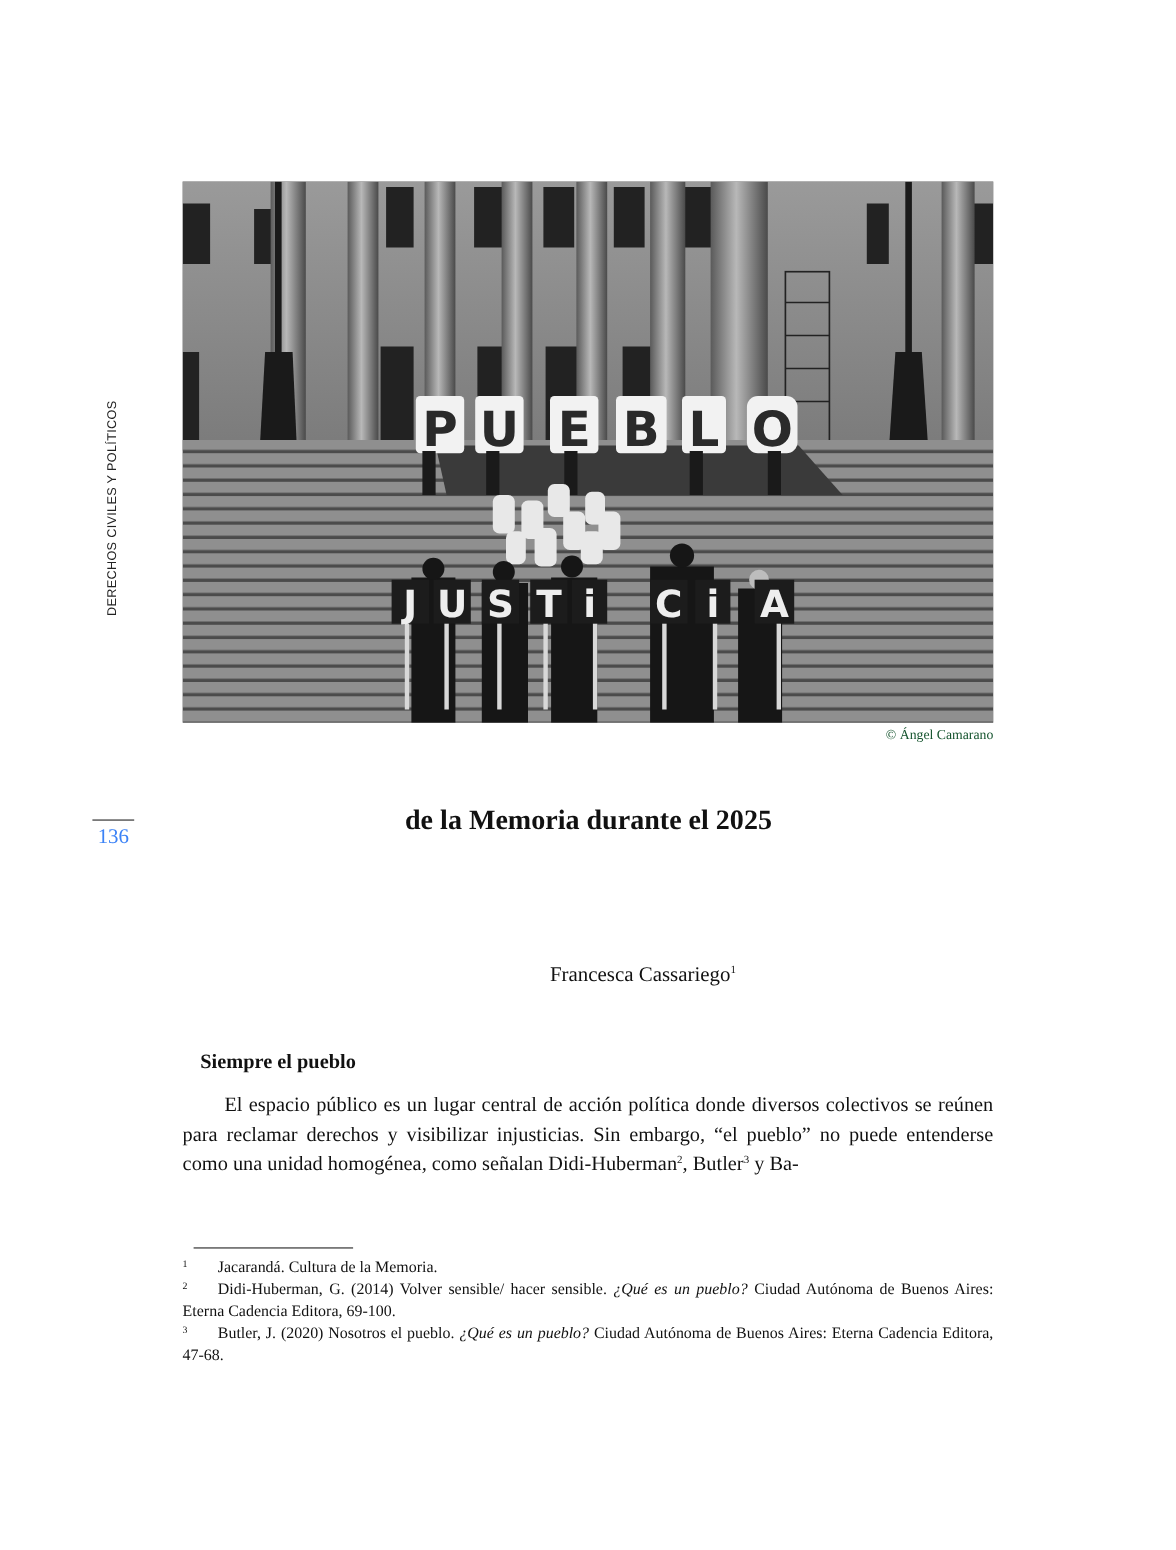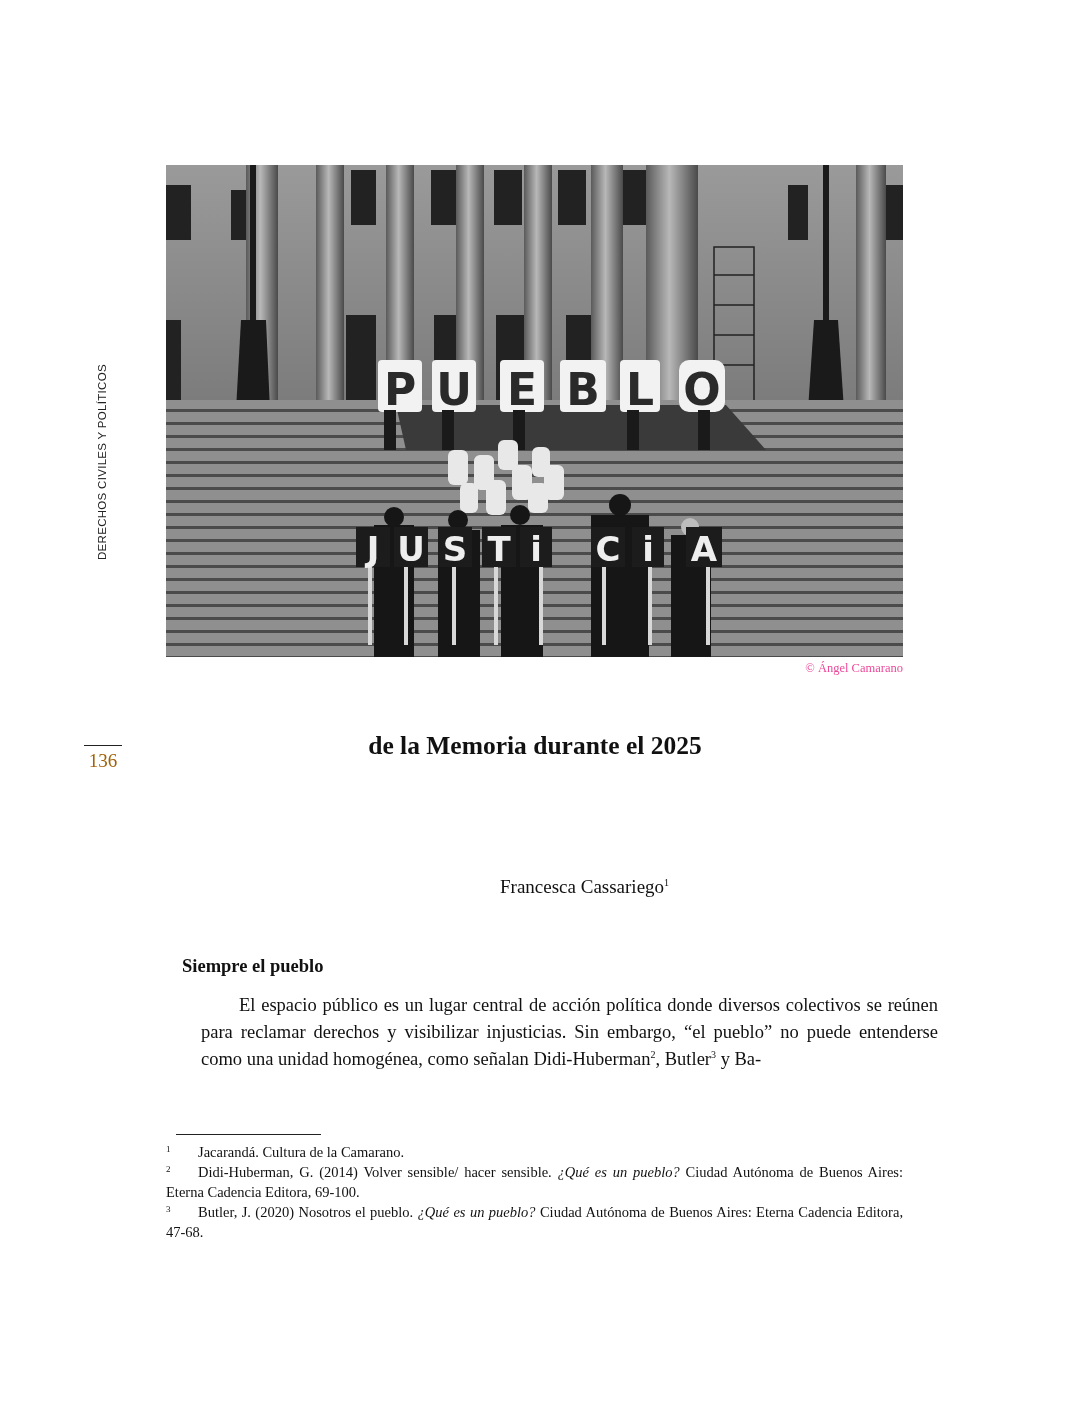--- a/index.html
+++ b/index.html
@@ -8,48 +8,48 @@
       font-family: "Liberation Serif", "DejaVu Serif", serif; color: #111;
     }
     .side-label {
       position: absolute; left: 96px; top: 560px;
       transform-origin: left top; transform: rotate(-90deg);
       font-family: "Liberation Sans", "DejaVu Sans", sans-serif;
       font-size: 11.5px; letter-spacing: 0.3px; color: #222; white-space: nowrap;
     }
     .page-number-wrap { position: absolute; left: 84px; top: 745px; width: 38px; text-align: center; }
     .page-rule { height: 1px; background: #222; margin-bottom: 4px; }
-    .page-number { font-size: 19px; color: #a16207; }
+    .page-number { font-size: 19px; color: #3b82f6; }
 
     .photo {
       position: absolute; left: 166px; top: 165px; width: 737px; height: 492px;
       background: #6b6b6b; overflow: hidden;
     }
     .photo svg { display: block; }
     .credit {
       position: absolute; left: 700px; top: 661px; width: 203px; text-align: right;
-      font-size: 12.5px; color: #ec4899;
+      font-size: 12.5px; color: #14532d;
     }
 
     .title-block { position: absolute; left: 200px; top: 728px; width: 670px; text-align: center; }
     .title-1 { font-size: 30px; font-weight: bold; line-height: 36px; }
     .title-2 { font-size: 25.5px; font-weight: bold; line-height: 35px; }
 
     .author {
       position: absolute; left: 500px; top: 876px; width: 403px; text-align: left;
       font-size: 19px;
     }
     .author sup { font-size: 10px; vertical-align: super; line-height: 0; }
 
     .section-heading {
       position: absolute; left: 182px; top: 956px; font-size: 18.5px; font-weight: bold;
     }
     .body-text {
       position: absolute; left: 166px; top: 992px; width: 737px;
-      font-size: 18.5px; line-height: 27px; text-align: justify; margin-left: 35px;
+      font-size: 18.5px; line-height: 27px; text-align: justify;
     }
     .body-text p { margin: 0; text-indent: 38px; }
     .body-text sup { font-size: 10px; vertical-align: super; line-height: 0; }
 
     .fn-rule { position: absolute; left: 176px; top: 1134px; width: 145px; height: 1px; background: #222; }
     .footnotes {
       position: absolute; left: 166px; top: 1142px; width: 737px;
       font-size: 14.5px; line-height: 20px; text-align: justify; color: #111;
     }
     .fn { margin: 0; text-indent: 32px; position: relative; }
@@ -232,21 +232,21 @@
 
 <div class="section-heading">Siempre el pueblo</div>
 
 <div class="body-text">
   <p><span>El espacio público es un lugar central de acción política donde diversos colectivos se reúnen para reclamar derechos y visibilizar injusticias. Sin embargo, “el pueblo” no puede entenderse como una unidad homogénea, como señalan Didi-Huberman</span><sup>2</sup><span>, Butler</span><sup>3</sup><span> y Ba-</span></p>
 </div>
 
 <div class="fn-rule"></div>
 <div class="footnotes">
   <p class="fn">
-    <span class="fn-mark">1</span><span>Jacarandá. Cultura de la Camarano.</span>
+    <span class="fn-mark">1</span><span>Jacarandá. Cultura de la Memoria.</span>
   </p>
   <p class="fn">
     <span class="fn-mark">2</span><span>Didi-Huberman, G. (2014) Volver sensible/ hacer sensible. </span><em>¿Qué es un pueblo?</em><span> Ciudad Autónoma de Buenos Aires: Eterna Cadencia Editora, 69-100.</span>
   </p>
   <p class="fn">
     <span class="fn-mark">3</span><span>Butler, J. (2020) Nosotros el pueblo. </span><em>¿Qué es un pueblo?</em><span> Ciudad Autónoma de Buenos Aires: Eterna Cadencia Editora, 47-68.</span>
   </p>
 </div>
 
 </body></html>

